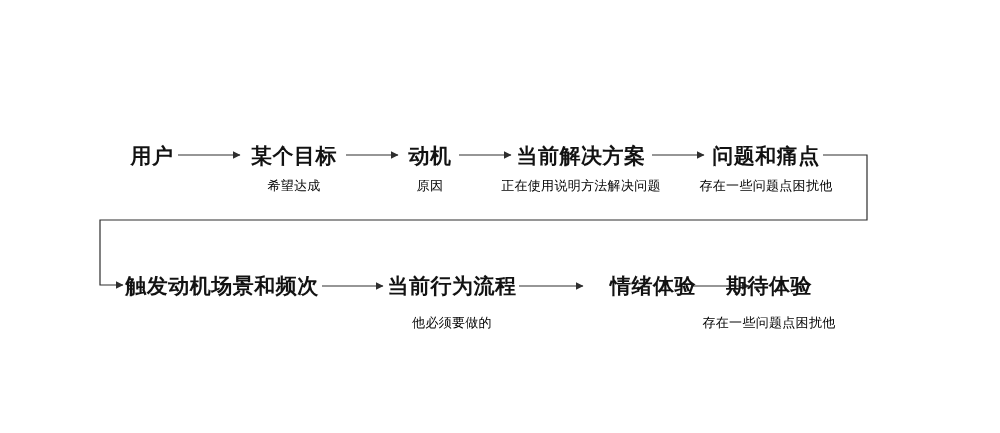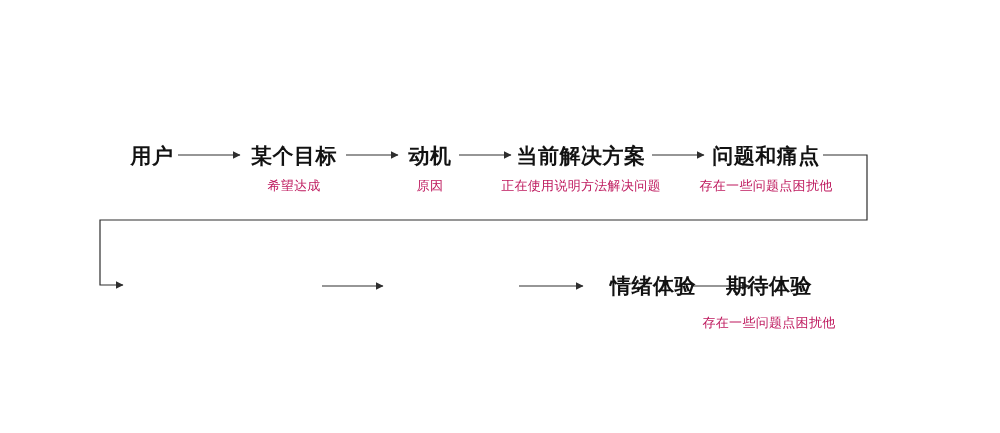--- a/index.html
+++ b/index.html
@@ -30,21 +30,21 @@
   }
   .node .label {
     font-size: 21px;
     font-weight: 700;
     color: #121212;
     line-height: 23px;
     letter-spacing: 0.5px;
   }
   .node .sublabel {
     font-size: 13px;
-    color: #be185d;
+    color: #000000;
     line-height: 15px;
     letter-spacing: 0.3px;
   }
   .row-top { top: 144px; }
   .row-top .sublabel { margin-top: 11px; }
   .row-bottom { top: 274px; }
   .row-bottom .sublabel { margin-top: 18px; }
 </style>
 </head>
 <body>
@@ -87,22 +87,27 @@
     <div class="label">问题和痛点</div>
     <div class="sublabel">存在一些问题点困扰他</div>
   </div>
 
   <div class="node row-top" style="left:581px">
     <div class="label">当前解决方案</div>
     <div class="sublabel">正在使用说明方法解决问题</div>
   </div>
 
   <div class="node row-bottom" style="left:222px">
+    <div class="label">触发动机场景和频次</div>
   </div>
 
+  <div class="node row-bottom" style="left:452px">
+    <div class="label">当前行为流程</div>
+    <div class="sublabel">他必须要做的</div>
+  </div>
 
   <div class="node row-bottom" style="left:653px">
     <div class="label">情绪体验</div>
   </div>
 
   <div class="node row-bottom" style="left:769px">
     <div class="label">期待体验</div>
     <div class="sublabel">存在一些问题点困扰他</div>
   </div>
 

